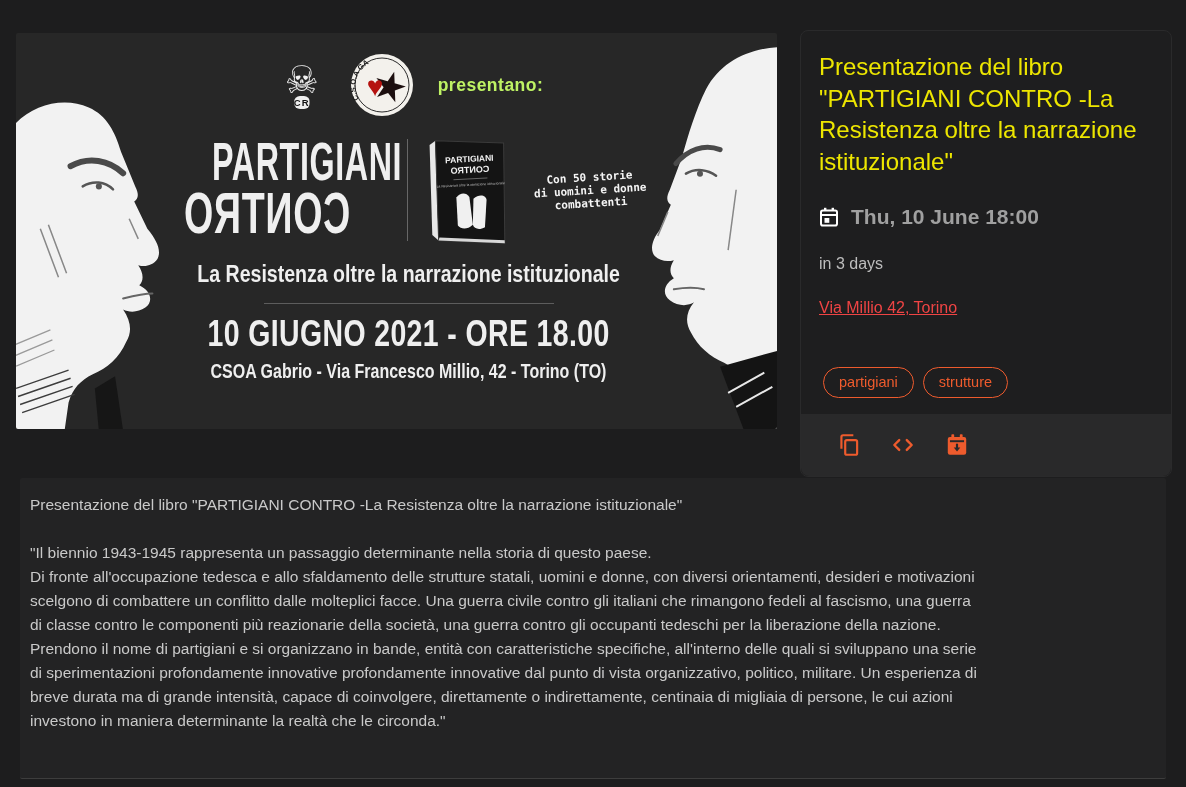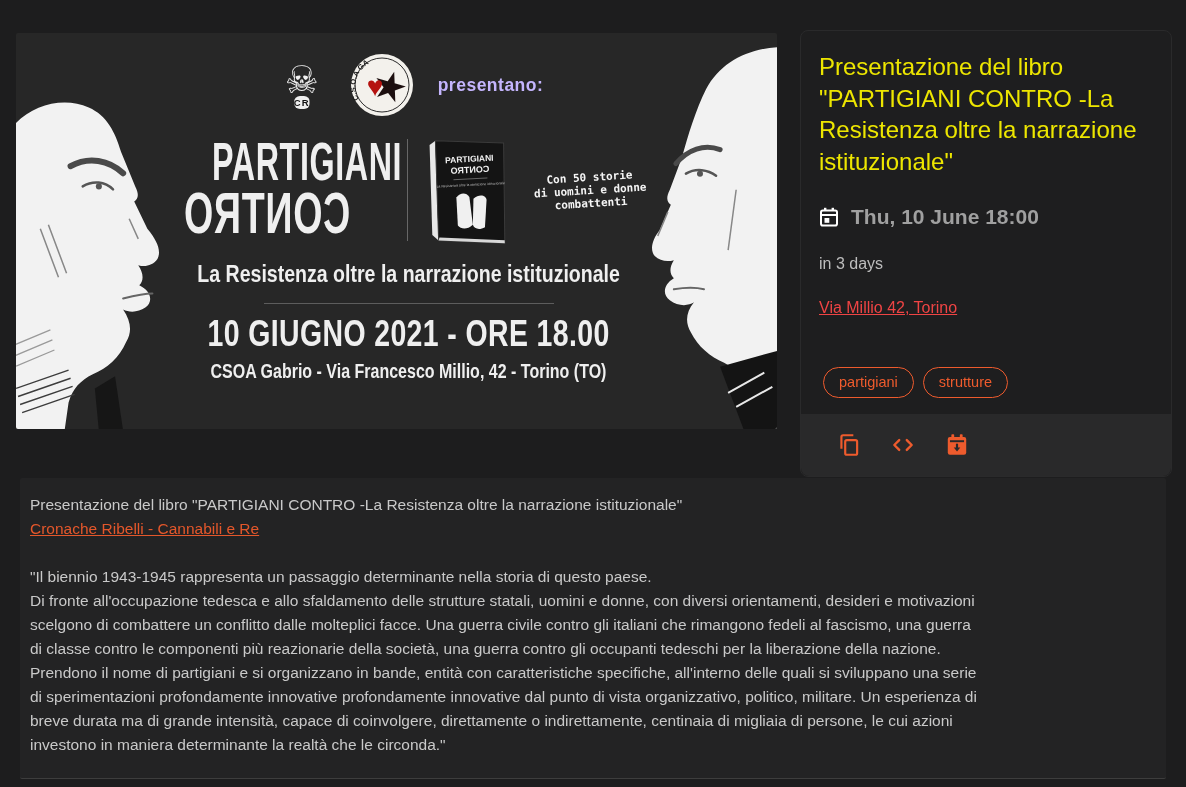--- a/index.html
+++ b/index.html
@@ -8,21 +8,21 @@
   
   .poster{position:absolute;left:16px;top:33px;width:761px;height:396px;background:#272727;overflow:hidden;border-radius:2px;}
   .poster svg.face{position:absolute;}
   .face-left{left:-6px;top:34px;width:202px;height:364px;}
   .face-right{right:-2px;top:6px;width:152px;height:392px;}
   .poster-center{position:absolute;left:150px;right:126px;top:0;bottom:0;display:flex;flex-direction:column;align-items:center;color:#efefef;}
   .logos-row{margin-top:20px;display:flex;align-items:center;gap:20px;}
   .skull-wrap{display:flex;flex-direction:column;align-items:center;width:56px;}
   .skull-glyph{font-size:38px;line-height:1;color:#f0f0f0;}
   .skull-banner{margin-top:-3px;background:#efefef;color:#111;font-size:9.5px;font-weight:800;letter-spacing:1px;padding:1px 0;border-radius:6px;clip-path:polygon(0 25%,6% 0,94% 0,100% 25%,100% 75%,94% 100%,6% 100%,0 75%);}
-  .presenters{font-size:17.5px;font-weight:700;letter-spacing:.5px;color:#c4b5fd;margin-left:4px;}
+  .presenters{font-size:17.5px;font-weight:700;letter-spacing:.5px;color:#bef264;margin-left:4px;}
   .title-row{margin-top:16px;display:flex;align-items:center;gap:20px;}
   .big-title{width:216px;text-align:center;}
   .big-title .l1{display:block;font-size:52px;font-weight:700;line-height:.88;letter-spacing:1px;transform:scale(.62,1.02);white-space:nowrap;}
   .big-title .l2{display:block;font-size:57px;font-weight:700;line-height:.95;letter-spacing:1px;transform:scale(-.66,1.02);white-space:nowrap;}
   .vline{width:1px;height:102px;background:#8a8a8a;opacity:.65;}
   .book-svg{transform:rotate(-3deg);}
   .tagline{font-family:"DejaVu Sans Mono",monospace;font-size:11px;font-weight:700;line-height:13px;color:#f4f4f4;text-align:center;white-space:pre-line;transform:rotate(-3.5deg);margin-left:6px;}
   .poster-subtitle{margin-top:14px;font-size:23px;font-weight:700;white-space:nowrap;transform:scale(.85,1);}
   .poster-divider{margin-top:15px;width:290px;height:1px;background:#5d5d5d;}
   .poster-date{margin-top:9px;font-size:36px;font-weight:700;white-space:nowrap;letter-spacing:.5px;transform:scale(.79,1);}
@@ -170,21 +170,20 @@
           <rect x="5.5" y="7.6" width="13" height="1.8" fill="#29292a"></rect>
           <line x1="12" y1="10.8" x2="12" y2="15.2" stroke="#29292a" stroke-width="2"></line>
           <path d="M9 14.4h6l-3 3.6z" fill="#29292a"></path>
         </svg>
       </button>
     </div>
   </div>
 
   <div class="description-panel">
     <div>Presentazione del libro "PARTIGIANI CONTRO -La Resistenza oltre la narrazione istituzionale"</div>
-    <a class="desc-link">Cronache Ribelli - Cannabili e Re</a>
     <div class="desc-body">"Il biennio 1943-1945 rappresenta un passaggio determinante nella storia di questo paese.
 Di fronte all'occupazione tedesca e allo sfaldamento delle strutture statali, uomini e donne, con diversi orientamenti, desideri e motivazioni
 scelgono di combattere un conflitto dalle molteplici facce. Una guerra civile contro gli italiani che rimangono fedeli al fascismo, una guerra
 di classe contro le componenti più reazionarie della società, una guerra contro gli occupanti tedeschi per la liberazione della nazione.
 Prendono il nome di partigiani e si organizzano in bande, entità con caratteristiche specifiche, all'interno delle quali si sviluppano una serie
 di sperimentazioni profondamente innovative profondamente innovative dal punto di vista organizzativo, politico, militare. Un esperienza di
 breve durata ma di grande intensità, capace di coinvolgere, direttamente o indirettamente, centinaia di migliaia di persone, le cui azioni
 investono in maniera determinante la realtà che le circonda."</div>
   </div>
 

